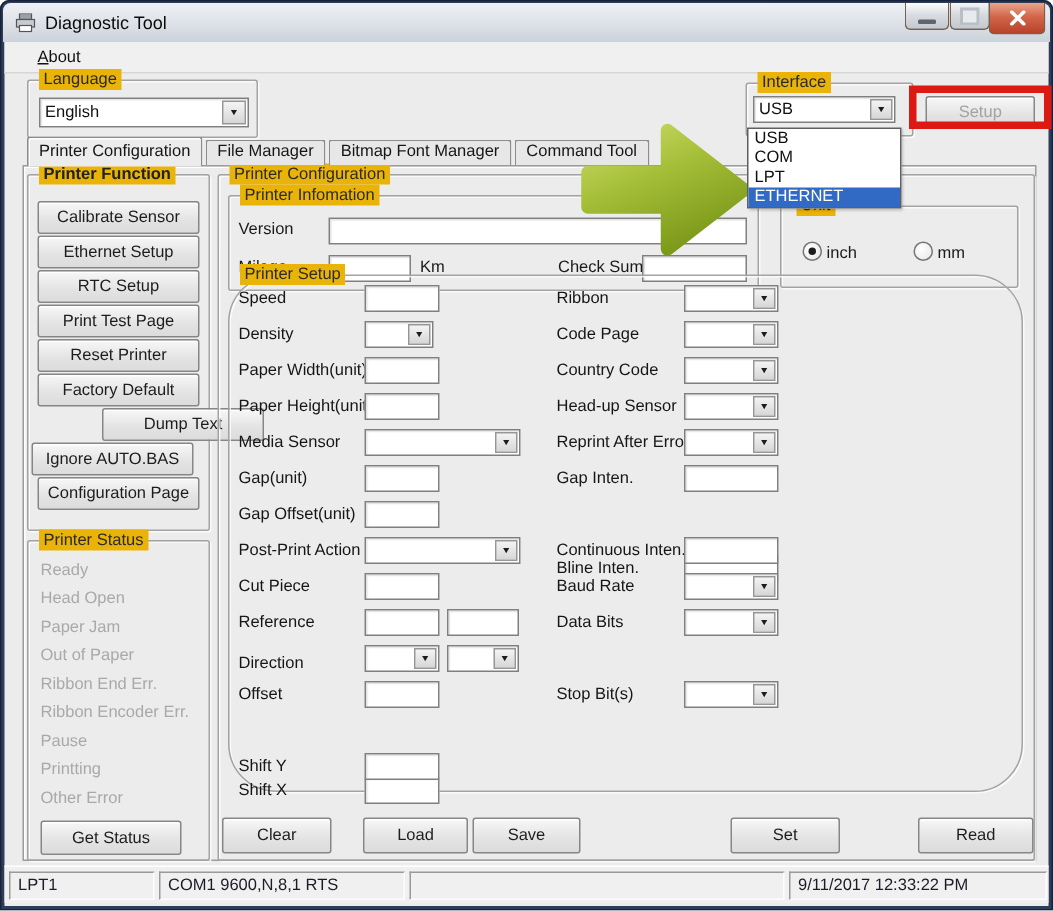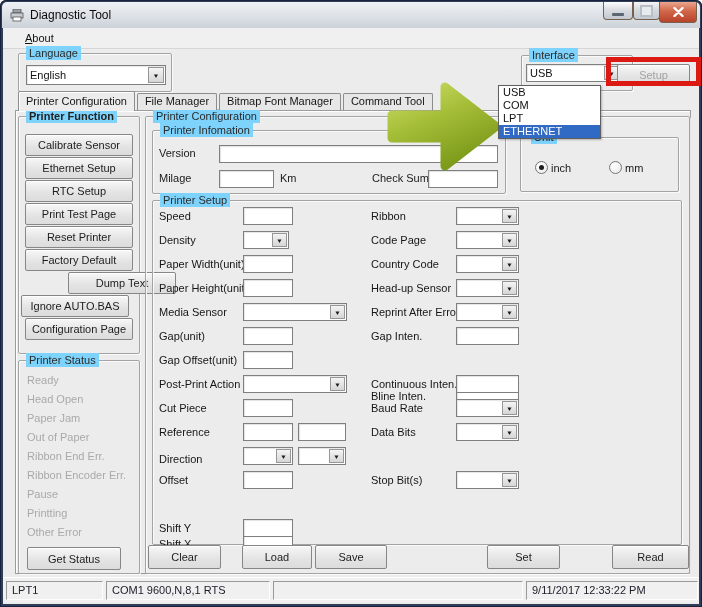--- a/index.html
+++ b/index.html
@@ -19,21 +19,21 @@
   .min-glyph{width:12px;height:3px;background:#5c6673;border-radius:1px;margin-top:7px;}
   .max-glyph{width:9px;height:8px;border:2px solid #b9bfc7;background:#e8ebee;margin-top:1px;}
   .client{position:absolute;left:3px;top:28px;right:3px;bottom:3px;background:#ececec;}
   .menubar{position:absolute;left:3px;top:28px;right:3px;height:20px;background:#f0f0f0;
        border-bottom:1px solid #d6d6d6;display:flex;align-items:center;}
   .menu-item{padding:0 6px;margin-left:16px;color:#111;}
   .menu-item .accel{text-decoration:underline;}
   
   .group{position:absolute;border:1px solid #a3a3a3;border-radius:2px;
        box-shadow:inset 1px 1px 0 rgba(255,255,255,.75),1px 1px 0 rgba(255,255,255,.75);}
-  .glabel{position:absolute;top:-8px;left:7px;background:#7dd3fc;padding:0 3px;line-height:14px;
+  .glabel{position:absolute;top:-8px;left:7px;background:#eab308;padding:0 3px;line-height:14px;
        color:#2b2b2b;white-space:nowrap;}
   .glabel.bold{font-weight:bold;color:#222;}
   
   .btn{position:absolute;background:linear-gradient(#f7f7f7,#e3e3e3 60%,#dcdcdc);border:1px solid #868686;
        border-radius:2px;display:flex;align-items:center;justify-content:center;color:#1d1d1d;
        box-shadow:inset 0 1px 0 #fff;cursor:default;white-space:nowrap;}
   .btn.disabled{color:#a3a3a3;}
   .tb-input{background:#fff;border:1px solid #7f7f7f;box-shadow:inset 1px 1px 1px rgba(0,0,0,.12);
        font:11px "Liberation Sans",sans-serif;padding:0 2px;box-sizing:border-box;height:18px;}
   .combo{position:relative;background:#fff;border:1px solid #7f7f7f;box-sizing:border-box;height:18px;
@@ -112,21 +112,21 @@
   </div>
 
   <div class="group" style="left:18px;top:53px;width:152px;height:37px;">
     <span class="glabel">Language</span>
     <div class="combo" style="position:absolute;left:7px;top:11px;width:140px;height:20px;">
       <span class="cval" style="line-height:17px;">English</span>
       <span class="cbtn" style="width:16px;"></span>
     </div>
   </div>
 
-  <div class="group" style="left:521px;top:55px;width:110px;height:34px;">
+  <div class="group" style="left:497px;top:55px;width:110px;height:34px;">
     <span class="glabel">Interface</span>
     <div class="combo" style="position:absolute;left:4px;top:8px;width:95px;height:18px;">
       <span class="cval">USB</span>
       <span class="cbtn"></span>
     </div>
   </div>
 
   <div class="ddlist">
     <div class="dditem">USB</div>
     <div class="dditem">COM</div>
@@ -188,21 +188,21 @@
     <span style="position:absolute;left:219px;top:41px;">Check Sum</span>
     <input class="tb-input" style="position: absolute; left: 275px; top: 39px; width: 70px;" value="">
   </div>
 
   <div class="group" style="left:520px;top:137px;width:157px;height:53px;">
     <span class="glabel" style="left:10px;">Unit</span>
     <span style="position:absolute;left:14px;top:23px;"><span class="radio sel"></span>&nbsp;<span>inch</span></span>
     <span style="position:absolute;left:88px;top:23px;"><span class="radio"></span>&nbsp;<span>mm</span></span>
   </div>
 
-  <div class="group" style="left:152px;top:200px;width:528px;height:343px;">
+  <div class="group" style="left:152px;top:183px;width:528px;height:343px;border-radius:32px;">
     <span class="glabel">Printer Setup</span>
 
     <div class="srow" style="top:6px;">
         <span class="flbl">Speed</span>
         <input class="tb-input w50" value="" style="">
       </div>
     <div class="srow" style="top:30px;">
         <span class="flbl">Density</span>
         <div class="combo w46">
           <span class="cval"></span>

